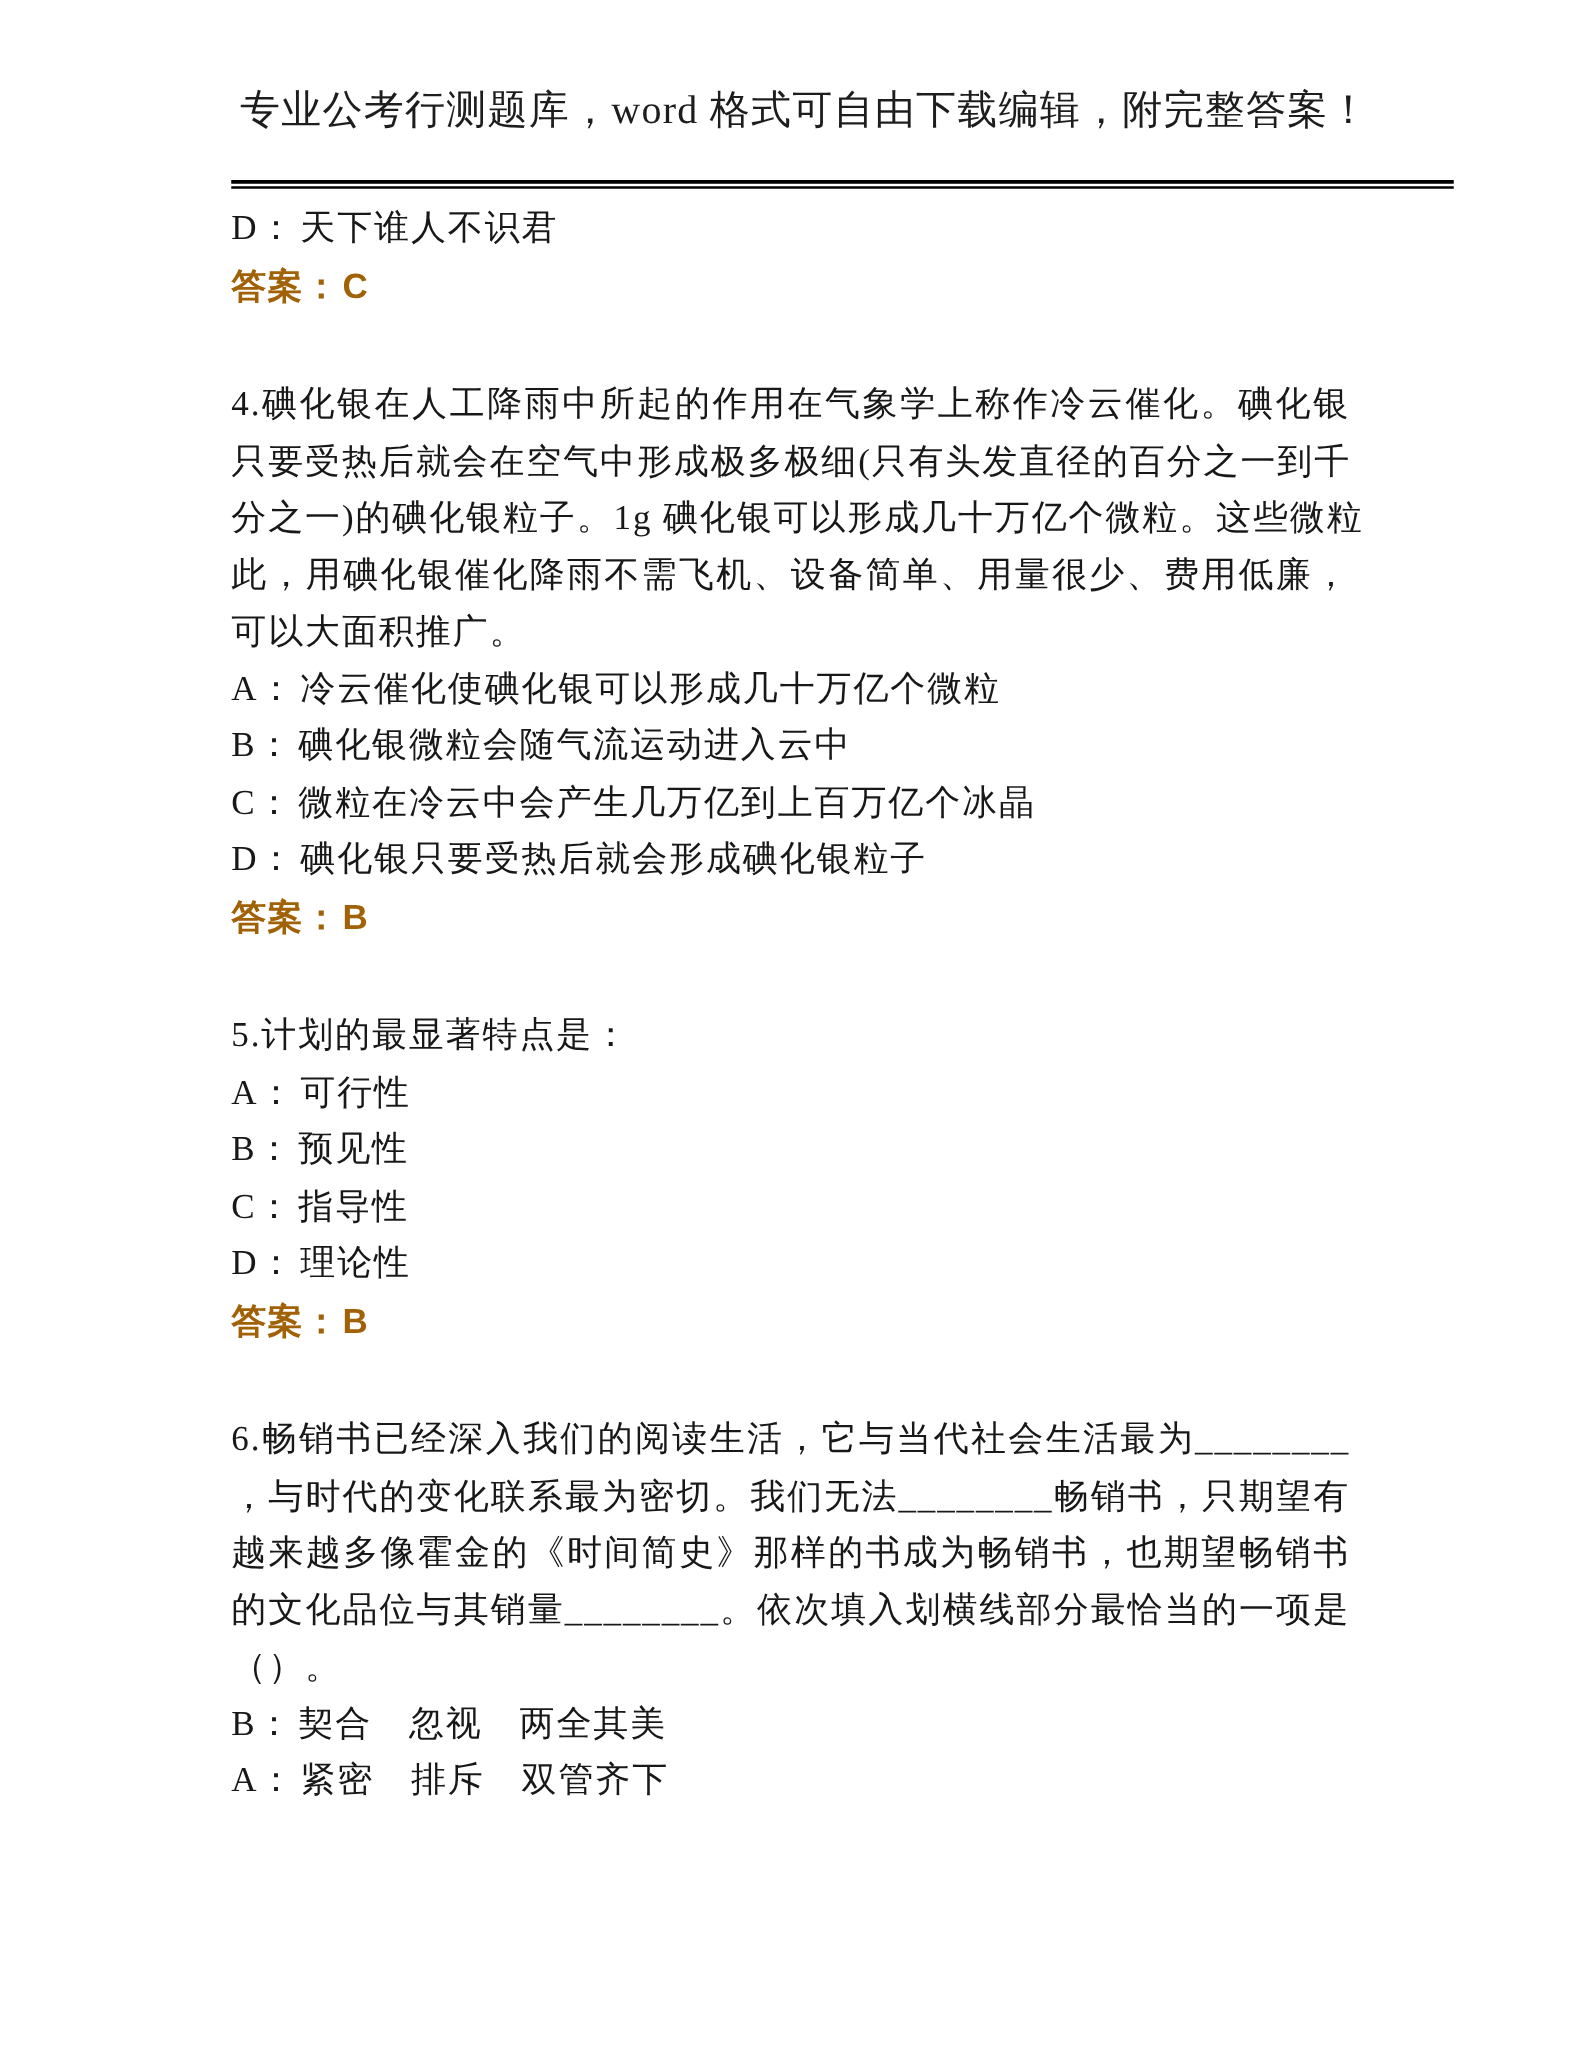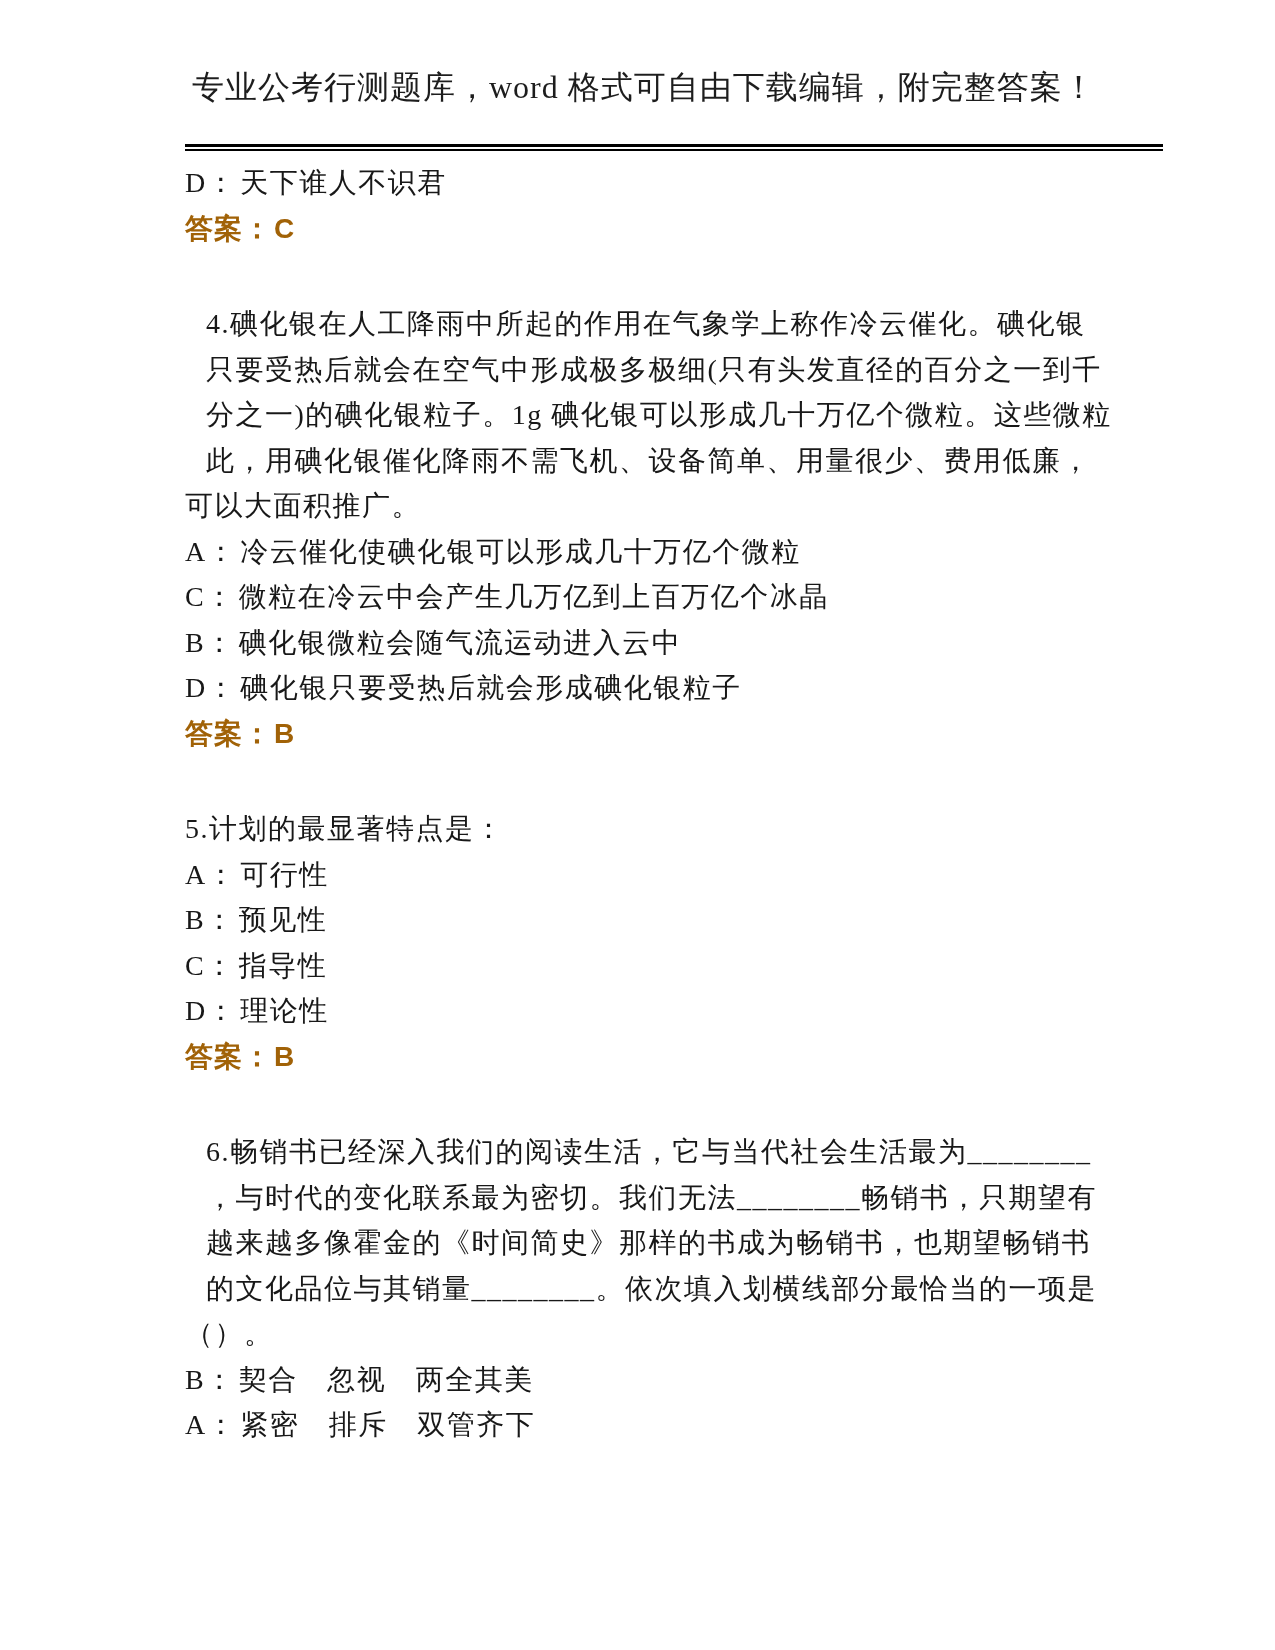--- a/index.html
+++ b/index.html
@@ -45,21 +45,20 @@
   .line {
     font-size: 28px;
     line-height: 45.5px;
     letter-spacing: 1.5px;
     white-space: nowrap;
     color: #181818;
   }
   .fill {
     text-align: justify;
     text-align-last: justify;
-    margin-left: 21px;
   }
   .option-line .opt-label {
     margin-right: 4px;
   }
   .answer-line {
     font-family: "Liberation Sans", "DejaVu Sans", sans-serif;
     font-weight: bold;
     font-size: 28px;
     line-height: 45.5px;
     letter-spacing: 1px;
@@ -91,24 +90,24 @@
     <div class="question-block">
       <div class="line fill">4.碘化银在人工降雨中所起的作用在气象学上称作冷云催化。碘化银</div>
       <div class="line fill">只要受热后就会在空气中形成极多极细(只有头发直径的百分之一到千</div>
       <div class="line fill">分之一)的碘化银粒子。1g 碘化银可以形成几十万亿个微粒。这些微粒</div>
       <div class="line fill">此，用碘化银催化降雨不需飞机、设备简单、用量很少、费用低廉，</div>
       <div class="line">可以大面积推广。</div>
       <div class="line option-line">
         <span class="opt-label">A：</span><span>冷云催化使碘化银可以形成几十万亿个微粒</span>
       </div>
       <div class="line option-line">
-        <span class="opt-label">C：</span><span>微粒在冷云中会产生几万亿到上百万亿个冰晶</span>
+        <span class="opt-label">B：</span><span>碘化银微粒会随气流运动进入云中</span>
       </div>
       <div class="line option-line">
-        <span class="opt-label">B：</span><span>碘化银微粒会随气流运动进入云中</span>
+        <span class="opt-label">C：</span><span>微粒在冷云中会产生几万亿到上百万亿个冰晶</span>
       </div>
       <div class="line option-line">
         <span class="opt-label">D：</span><span>碘化银只要受热后就会形成碘化银粒子</span>
       </div>
       <div class="answer-line">
         <span>答案：</span><span class="ans-value">B</span>
       </div>
     </div>
 
     <div class="question-block">

